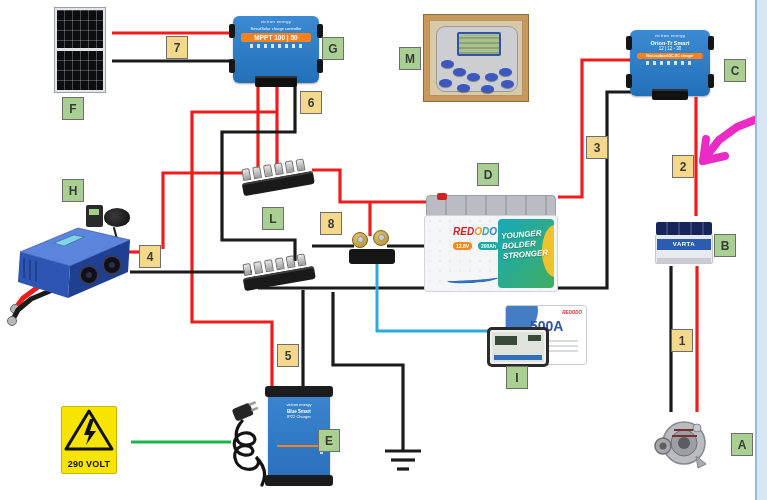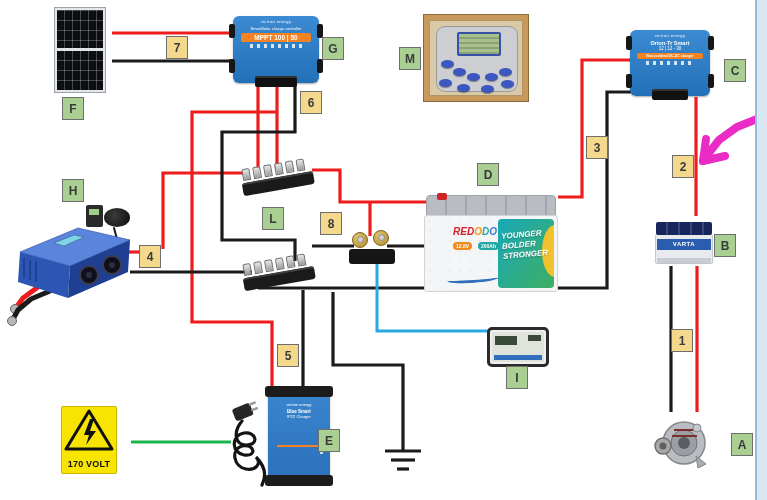--- a/index.html
+++ b/index.html
@@ -321,20 +321,26 @@
         <b>Blue Smart</b>
         <span>IP22 Charger</span>
       </div>
       <div class="rule"></div>
       <i class="leds"></i>
       <div class="bracket b"></div>
     </div>
   </div>
 
   <div class="dev mon">
+    <div class="box">
+      <i class="sw"></i>
+      <span class="rd">REDODO</span>
+      <span class="amp">500A</span>
+      <i class="ln"></i>
+    </div>
     <div class="disp">
       <div class="lcd">
         <i class="d1"></i>
         <i class="d2"></i>
         <i class="bluebar"></i>
       </div>
     </div>
   </div>
 
   <div class="dev shunt">
@@ -364,21 +370,21 @@
     <span class="stud" style="left:35px"></span>
     <span class="stud" style="left:46px"></span>
     <span class="stud" style="left:57px"></span>
   </div>
 
   <div class="dev sign">
     <svg width="54" height="46">
       <polygon points="27,4 50,42 4,42" fill="none" stroke="#111" stroke-width="3" stroke-linejoin="round"></polygon>
       <polygon points="28,12 22,28 27,28 24,38 34,24 28,24 32,12" fill="#111"></polygon>
     </svg>
-    <div class="volt">170 VOLT</div>
+    <div class="volt">290 VOLT</div>
   </div>
 
   <div class="tag num" style="left:671px;top:329px">1</div>
   <div class="tag num" style="left:672px;top:155px">2</div>
   <div class="tag num" style="left:586px;top:136px">3</div>
   <div class="tag num" style="left:139px;top:245px">4</div>
   <div class="tag num" style="left:277px;top:344px">5</div>
   <div class="tag num" style="left:300px;top:91px">6</div>
   <div class="tag num" style="left:166px;top:36px">7</div>
   <div class="tag num" style="left:320px;top:212px">8</div>

